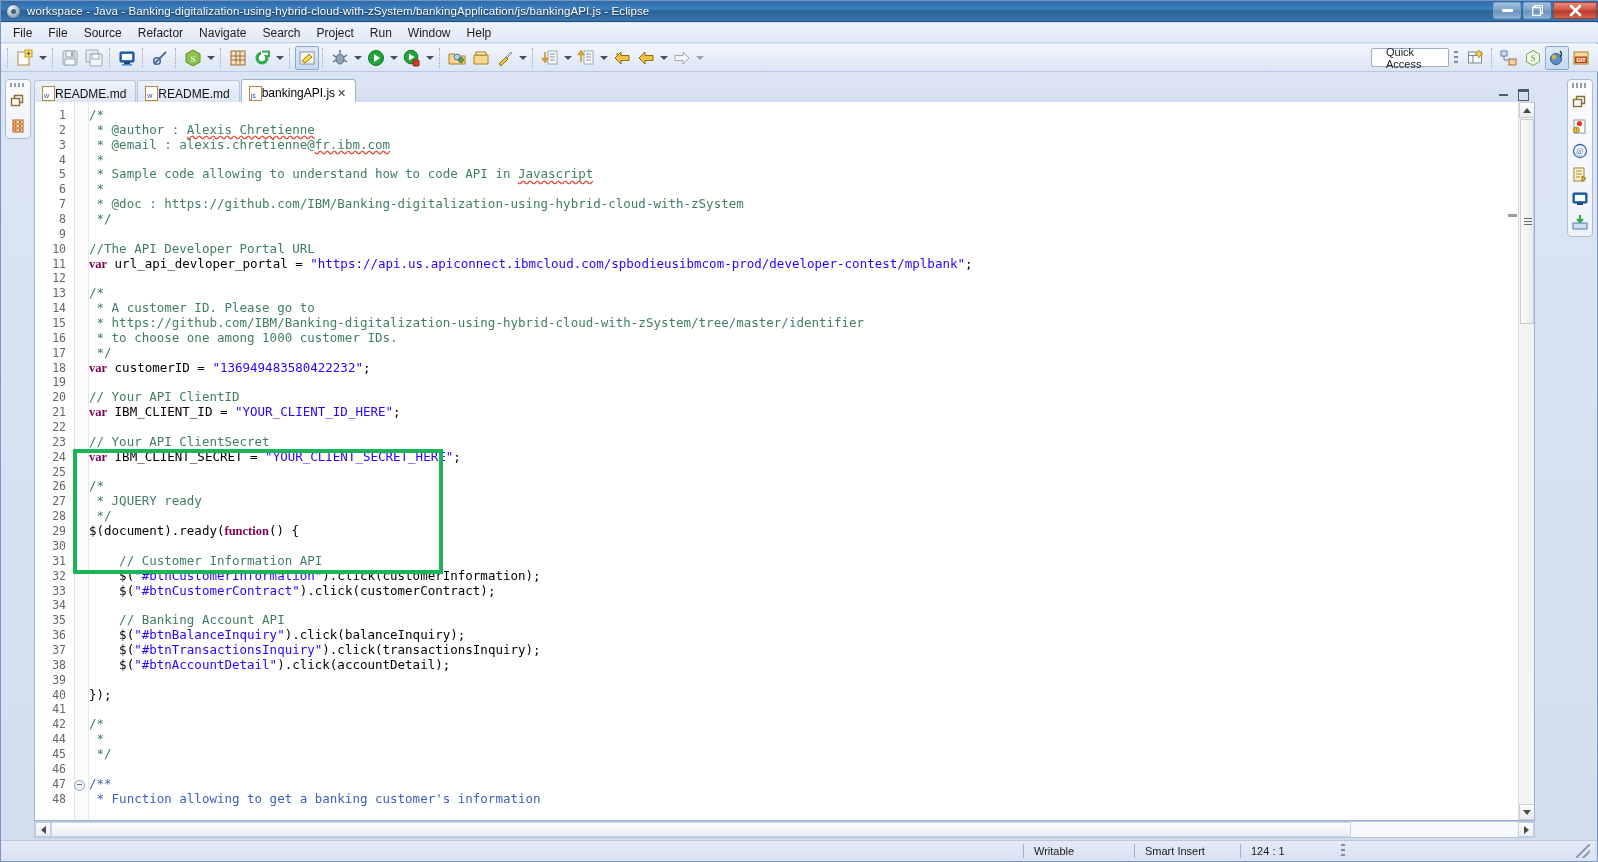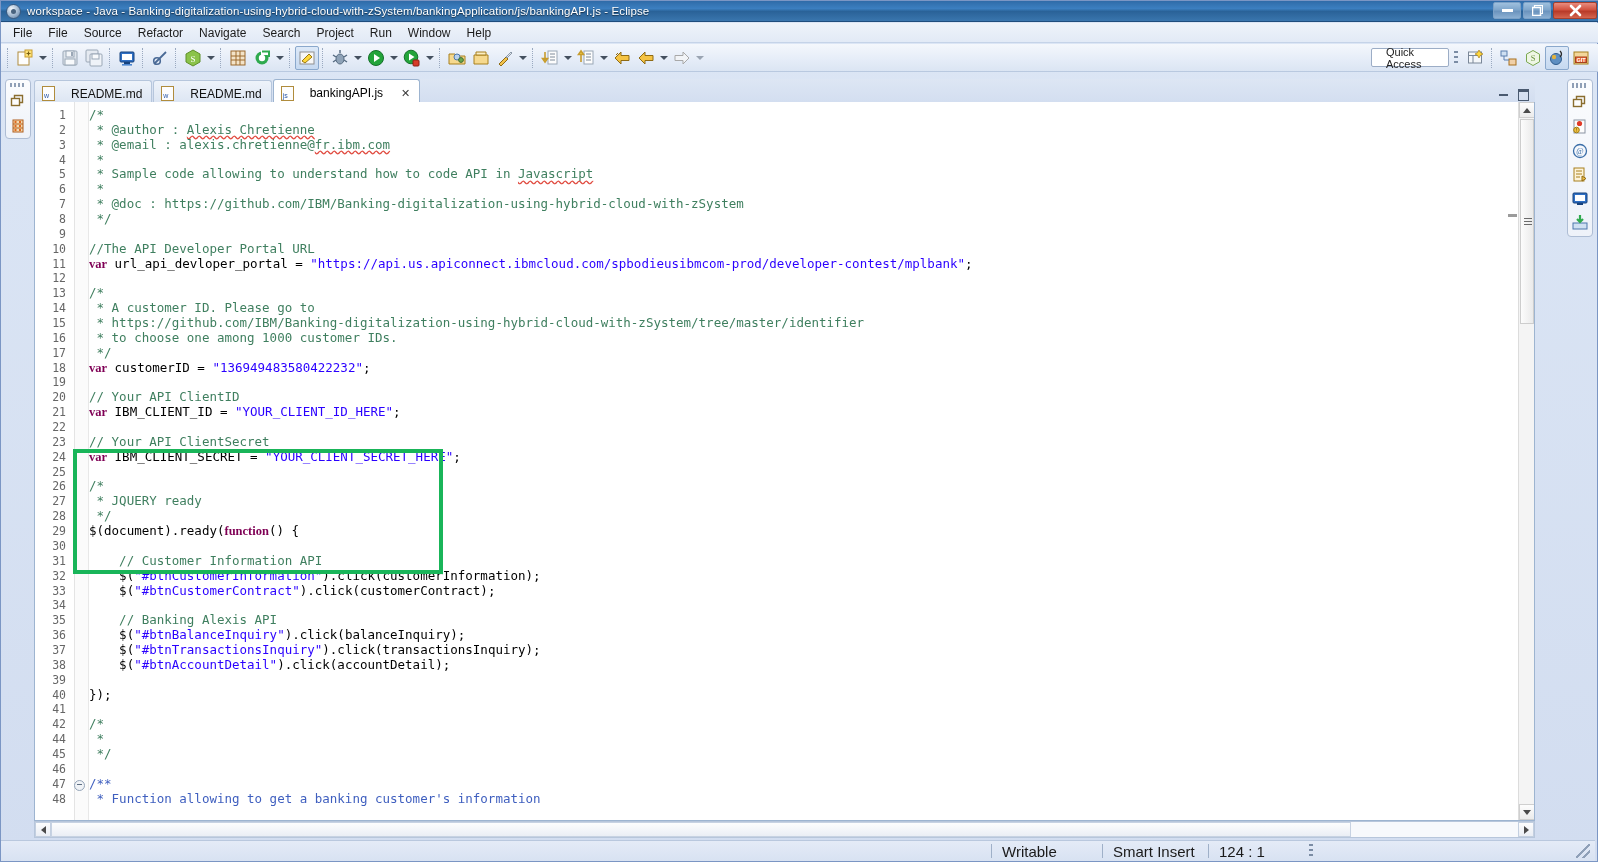--- a/index.html
+++ b/index.html
@@ -128,21 +128,21 @@
 
   
   .editor-area {
     position: absolute; left: 33px; top: 78px; width: 1501px; height: 742px;
   }
   .tabbar {
     position: relative; height: 23px; display: flex; align-items: flex-end;
     background: linear-gradient(to bottom, #dde6f4 0%, #d3def0 100%);
   }
   .tab {
-    height: 22px; display: flex; align-items: center; gap: 16px;
+    height: 22px; display: flex; align-items: center; gap: 0;
     padding: 4px 9px 0 7px; font-size: 12px; color: #111;
     background: linear-gradient(to bottom, #eef3fa 0%, #dde6f3 100%);
     border: 1px solid #b6c6dc; border-bottom: none;
     border-radius: 3px 3px 0 0; margin-right: 1px; white-space: nowrap; text-align: center;
   }
   .tab.active {
     background: #ffffff; border-color: #9db4d0;
     height: 23px; color: #000;
   }
   .tab-ico {
@@ -277,21 +277,21 @@
   .hs-thumb {
     width: 1300px; height: 15px; margin-left: 0;
     background: linear-gradient(to bottom,#fdfdfd,#eaeef5); border: 1px solid #c7d2e2;
   }
 
   
   .statusbar {
     position: absolute; left: 0; bottom: 0; width: 1594px; height: 21px;
     background: linear-gradient(to bottom, #e4ebf7 0%, #d8e2f2 100%);
     border-top: 1px solid #b9c8de;
-    display: flex; align-items: center; font-size: 15px; color: #1a1a1a;
+    display: flex; align-items: center; font-size: 11px; color: #1a1a1a; padding-left: 32px;
   }
   .sb-cell { display: flex; align-items: center; height: 100%; padding: 0 10px; }
   .sb-div { width: 1px; height: 14px; background: #9fb0c8; }
   .sb-grip {
     margin-left: auto; margin-right: 5px; width: 14px; height: 14px;
     background:
       linear-gradient(135deg, transparent 45%, #8fa0b8 45%, #8fa0b8 55%, transparent 55%),
       linear-gradient(135deg, transparent 70%, #8fa0b8 70%, #8fa0b8 80%, transparent 80%);
   }
   .sb-dots {
@@ -702,21 +702,21 @@
           <div class="cline"><span class="ln">25</span><span class="fold"></span><span class="ctext"></span></div>
           <div class="cline"><span class="ln">26</span><span class="fold"></span><span class="ctext"><span class="t-cmt">/*</span></span></div>
           <div class="cline"><span class="ln">27</span><span class="fold"></span><span class="ctext"><span class="t-cmt"> * JQUERY ready</span></span></div>
           <div class="cline"><span class="ln">28</span><span class="fold"></span><span class="ctext"><span class="t-cmt"> */</span></span></div>
           <div class="cline"><span class="ln">29</span><span class="fold"></span><span class="ctext"><span class="t-plain">$(document).ready(</span><span class="t-kw">function</span><span class="t-plain">() {</span></span></div>
           <div class="cline"><span class="ln">30</span><span class="fold"></span><span class="ctext"></span></div>
           <div class="cline"><span class="ln">31</span><span class="fold"></span><span class="ctext"><span class="t-cmt">    // Customer Information API</span></span></div>
           <div class="cline"><span class="ln">32</span><span class="fold"></span><span class="ctext"><span class="t-plain">    $(</span><span class="t-str">"#btnCustomerInformation"</span><span class="t-plain">).click(customerInformation);</span></span></div>
           <div class="cline"><span class="ln">33</span><span class="fold"></span><span class="ctext"><span class="t-plain">    $(</span><span class="t-str">"#btnCustomerContract"</span><span class="t-plain">).click(customerContract);</span></span></div>
           <div class="cline"><span class="ln">34</span><span class="fold"></span><span class="ctext"></span></div>
-          <div class="cline"><span class="ln">35</span><span class="fold"></span><span class="ctext"><span class="t-cmt">    // Banking Alexis API</span></span></div>
+          <div class="cline"><span class="ln">35</span><span class="fold"></span><span class="ctext"><span class="t-cmt">    // Banking Account API</span></span></div>
           <div class="cline"><span class="ln">36</span><span class="fold"></span><span class="ctext"><span class="t-plain">    $(</span><span class="t-str">"#btnBalanceInquiry"</span><span class="t-plain">).click(balanceInquiry);</span></span></div>
           <div class="cline"><span class="ln">37</span><span class="fold"></span><span class="ctext"><span class="t-plain">    $(</span><span class="t-str">"#btnTransactionsInquiry"</span><span class="t-plain">).click(transactionsInquiry);</span></span></div>
           <div class="cline"><span class="ln">38</span><span class="fold"></span><span class="ctext"><span class="t-plain">    $(</span><span class="t-str">"#btnAccountDetail"</span><span class="t-plain">).click(accountDetail);</span></span></div>
           <div class="cline"><span class="ln">39</span><span class="fold"></span><span class="ctext"></span></div>
           <div class="cline"><span class="ln">40</span><span class="fold"></span><span class="ctext"><span class="t-plain">});</span></span></div>
           <div class="cline"><span class="ln">41</span><span class="fold"></span><span class="ctext"></span></div>
           <div class="cline"><span class="ln">42</span><span class="fold"></span><span class="ctext"><span class="t-cmt">/*</span></span></div>
           <div class="cline"><span class="ln">44</span><span class="fold"></span><span class="ctext"><span class="t-cmt"> *</span></span></div>
           <div class="cline"><span class="ln">45</span><span class="fold"></span><span class="ctext"><span class="t-cmt"> */</span></span></div>
           <div class="cline"><span class="ln">46</span><span class="fold"></span><span class="ctext"></span></div>

